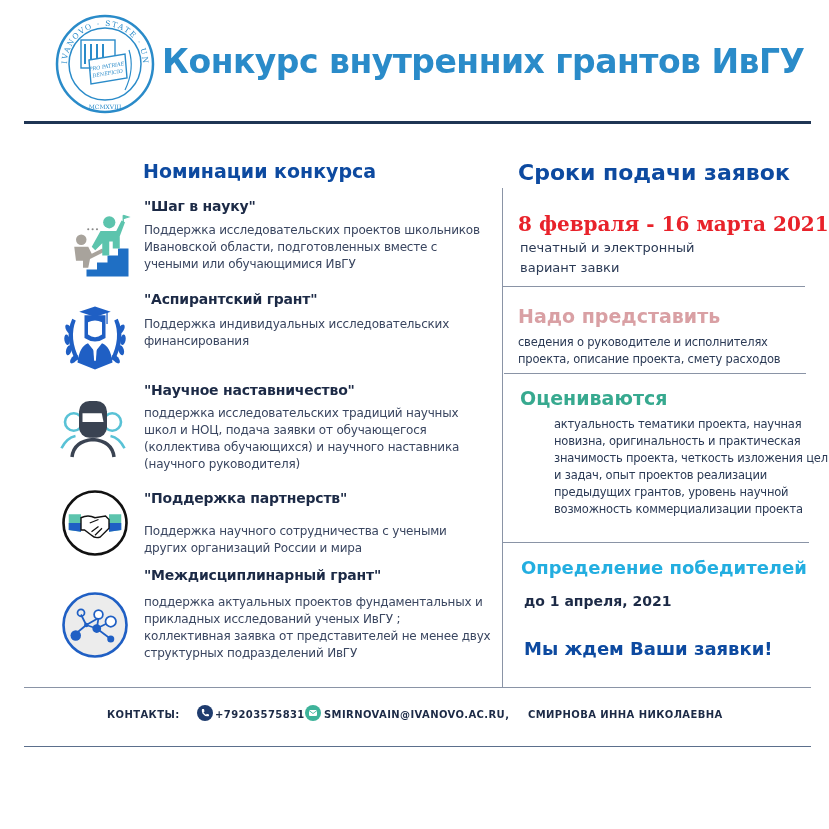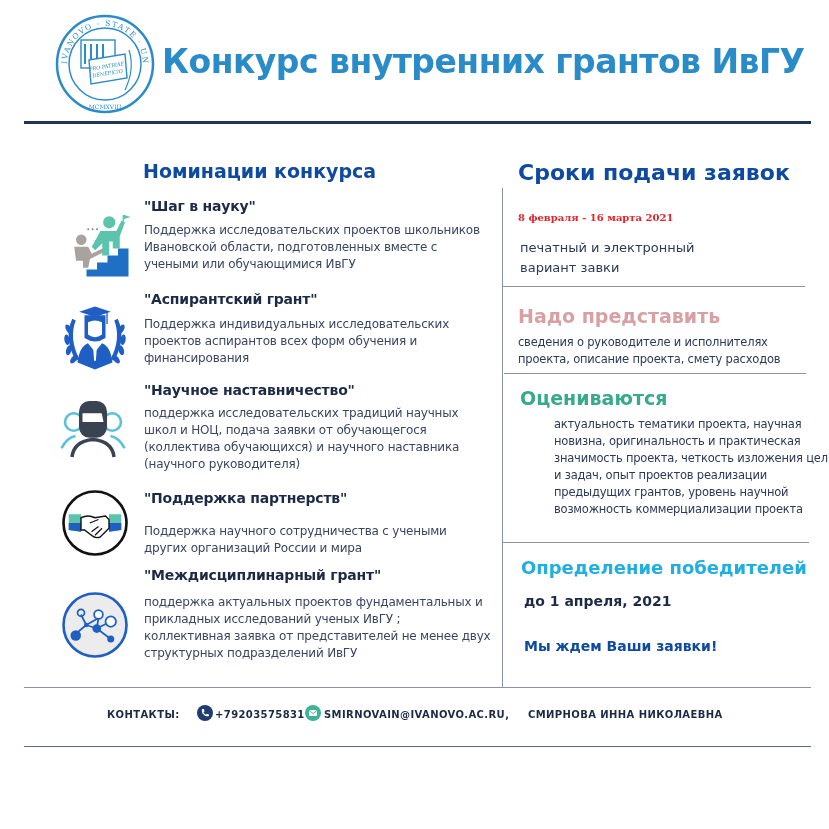--- a/index.html
+++ b/index.html
@@ -19,28 +19,28 @@
 
   .nom-title { font-size: 14px; font-weight: bold; color: #1c2a46; white-space: nowrap; letter-spacing: -0.2px; }
   .nom-desc { font-size: 12px; line-height: 17px; color: #3a4660; letter-spacing: -0.2px; white-space: nowrap; }
 
   .icon { width: 70px; height: 70px; }
 
   
   .vline { left: 502px; top: 188px; width: 1px; height: 500px; background: #8a94a6; }
   .rhr { height: 1px; background: #8a94a6; }
   .dead-heading { left: 518px; top: 160px; font-size: 22px; }
-  .dates { left: 518px; top: 212px; font-size: 10px; font-weight: bold; color: #e8222a; white-space: nowrap; font-family: "DejaVu Serif", serif; text-align: center; }
+  .dates { left: 518px; top: 212px; font-size: 20px; font-weight: bold; color: #e8222a; white-space: nowrap; font-family: "DejaVu Serif", serif; text-align: center; }
   .r-body { font-size: 13px; line-height: 20px; color: #2b3a55; white-space: nowrap; }
   .r-small { font-size: 11.5px; line-height: 17px; color: #2b3a55; white-space: nowrap; letter-spacing: -0.2px; }
   .h-pink { font-size: 19px; font-weight: bold; color: #d9a0a4; white-space: nowrap; }
   .h-teal { font-size: 19px; font-weight: bold; color: #37a98f; white-space: nowrap; }
   .h-cyan { font-size: 18px; font-weight: bold; color: #23aee0; white-space: nowrap; }
   .until { font-size: 14px; font-weight: bold; color: #1c2a46; white-space: nowrap; }
-  .cta { font-size: 14px; font-weight: bold; color: #0d4aa0; white-space: nowrap; }
+  .cta { font-size: 18px; font-weight: bold; color: #0d4aa0; white-space: nowrap; }
 
   
   .hr-mid { left: 24px; top: 687px; width: 787px; height: 1px; background: #8a94a6; }
   .hr-bot { left: 24px; top: 746px; width: 787px; height: 1px; background: #5b6f8c; }
   .foot { top: 709px; font-size: 10px; font-weight: bold; color: #1c2a46; white-space: nowrap; letter-spacing: 0.4px; }
   .ficon { top: 705px; width: 16px; height: 16px; border-radius: 50%; }
 </style>
 </head>
 <body>
 
@@ -109,21 +109,20 @@
       <path d="M28 14 L52 14 L52 40 Q40 48 28 40 Z"></path>
       <path d="M20 68 Q22 50 32 46 L40 56 L48 46 Q58 50 60 68 L40 76 Z"></path>
     </g>
     <path d="M32 22 Q40 18 48 22 L48 36 Q40 42 32 36 Z" fill="#fff"></path>
     <path d="M38 52 L42 52 L41 66 L39 66 Z" fill="#fff"></path>
   </svg>
 </div>
 <div class="abs nom-title" style="left:144px; top:291px;">"Аспирантский грант"</div>
 <div class="abs nom-desc" style="left:144px; top:316px;">
   <div>Поддержка индивидуальных исследовательских</div>
-  <div>проектов  аспирантов всех форм обучения и</div>
   <div>финансирования</div>
 </div>
 
 <div class="abs icon" style="left:58px; top:394px;">
   <svg width="70" height="70" viewBox="0 0 80 80">
     <circle cx="18" cy="32" r="10" fill="none" stroke="#59c2d6" stroke-width="3"></circle>
     <circle cx="62" cy="32" r="10" fill="none" stroke="#59c2d6" stroke-width="3"></circle>
     <path d="M4 62 Q10 50 20 48" fill="none" stroke="#59c2d6" stroke-width="3"></path>
     <path d="M76 62 Q70 50 60 48" fill="none" stroke="#59c2d6" stroke-width="3"></path>
     <rect x="24" y="8" width="32" height="42" rx="12" fill="#3a4352"></rect>

